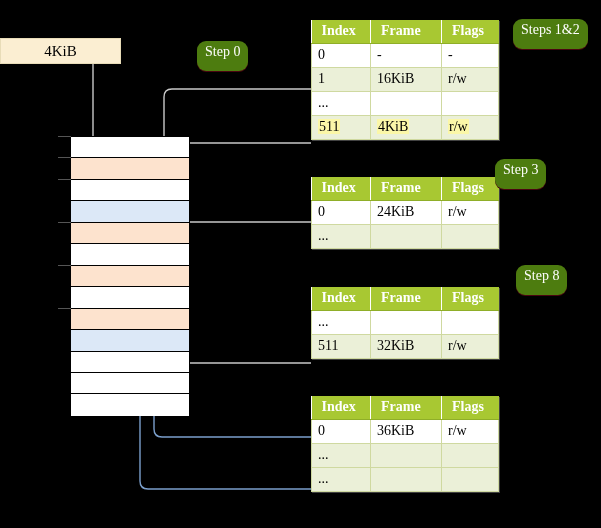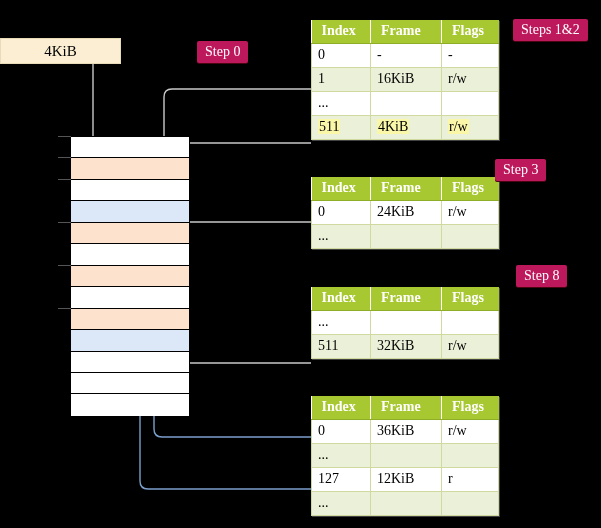--- a/index.html
+++ b/index.html
@@ -5,28 +5,28 @@
   html,body{margin:0;padding:0;background:#000;}
   body{
     width:601px;height:528px;position:relative;overflow:hidden;
     font-family:"Liberation Serif", serif;
   }
   #stage{position:absolute;left:0;top:0;width:601px;height:528px;}
 
   
   .step-badge{
     position:absolute;
-    background:#be185d;
+    background:#4d7c0f;
     color:#ffffff;
     font-family:"Liberation Serif", serif;
     font-size:14px;
     line-height:19px;
     text-align:center;
-    border-radius:2px;
-    padding:1px 8px 2px 8px;
+    border-radius:9px;
+    padding:1px 8px 10px 8px;
     white-space:nowrap;
     box-shadow:0 1px 0 #4a0510;
   }
 
   
   .vaddr-box{
     position:absolute;
     background:#fbeed2;
     border:1px solid #e8dcb8;
     color:#000;
@@ -235,25 +235,20 @@
           <tr>
             <td class="c-index">0</td>
             <td class="c-frame">36KiB</td>
             <td class="c-flags">r/w</td>
           </tr>
           <tr class="alt">
             <td class="c-index">...</td>
             <td class="c-frame"></td>
             <td class="c-flags"></td>
           </tr>
-          <tr>
-            <td class="c-index">127</td>
-            <td class="c-frame">12KiB</td>
-            <td class="c-flags">r</td>
-          </tr>
           <tr class="alt">
             <td class="c-index">...</td>
             <td class="c-frame"></td>
             <td class="c-flags"></td>
           </tr>
         </tbody>
       </table>
     </div>
 
   <div id="badges-host">

